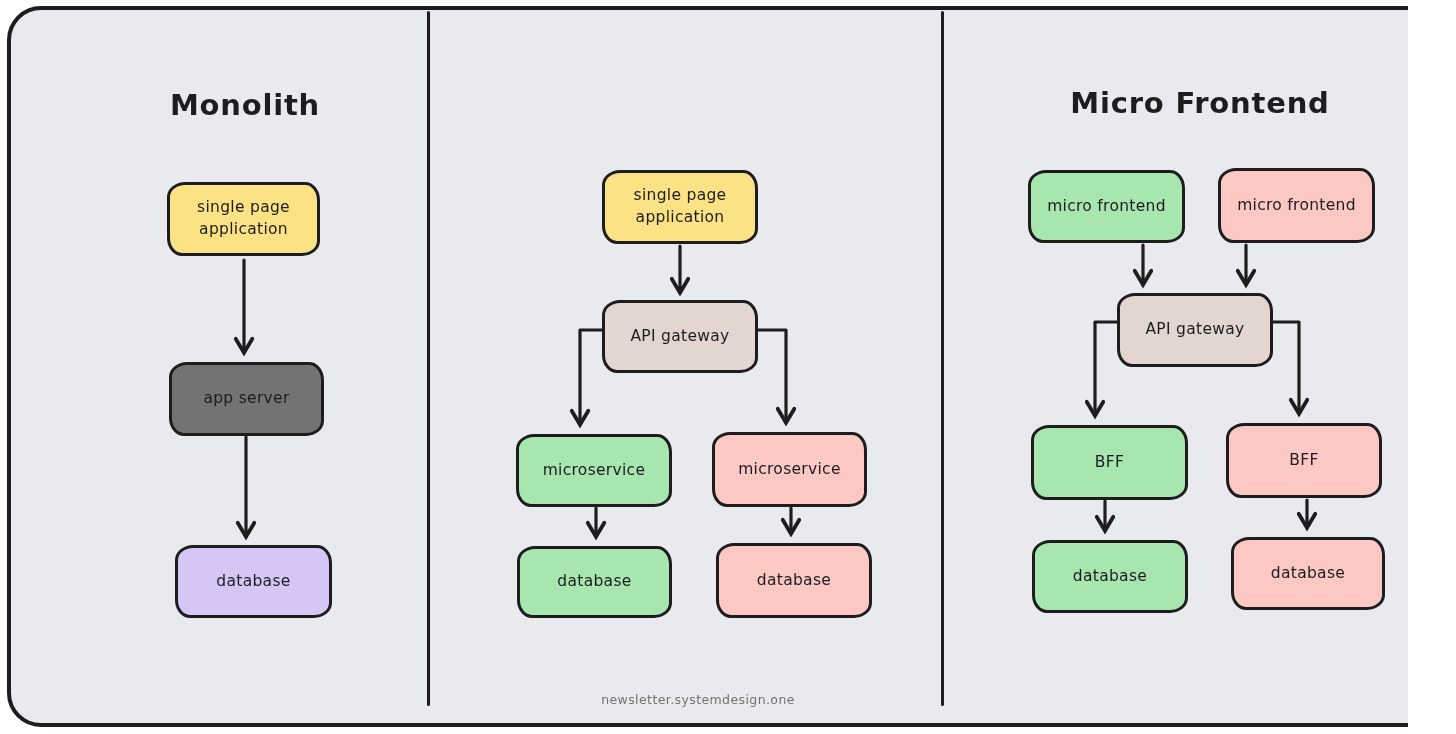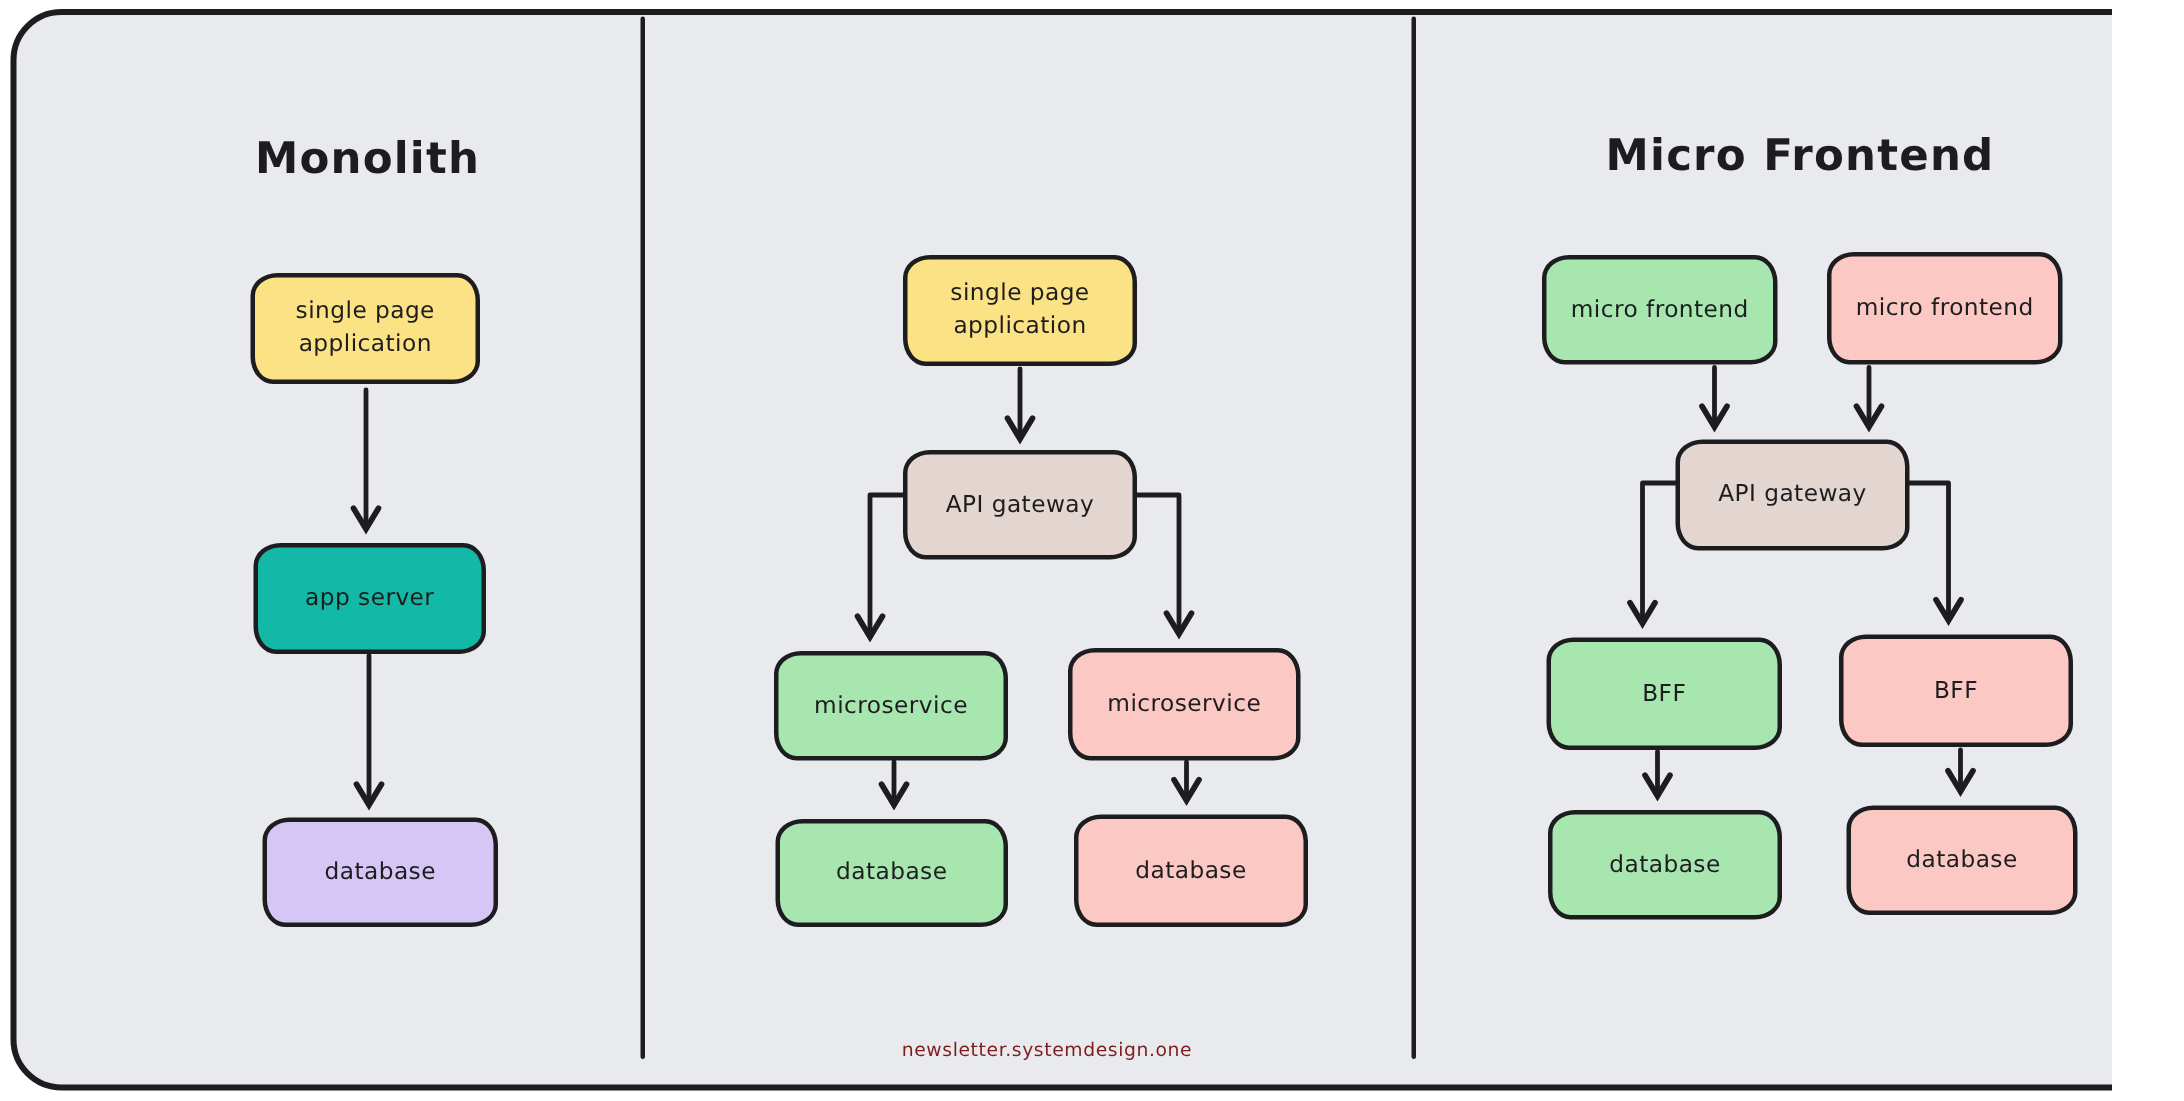--- a/index.html
+++ b/index.html
@@ -88,21 +88,21 @@
   .p3-n5 { left: 1032px; top: 540px; width: 156px; height: 73px; }
   .p3-n6 { left: 1231px; top: 537px; width: 154px; height: 73px; }
 
   .watermark {
     position: absolute;
     left: 698px;
     top: 692px;
     transform: translateX(-50%);
     font-size: 12.5px;
     font-weight: 500;
-    color: #7f1d1d;
+    color: #737373;
     letter-spacing: 0.4px;
     white-space: nowrap;
   }
   svg.connectors {
     position: absolute;
     left: 0;
     top: 0;
     pointer-events: none;
   }
 </style>
@@ -140,21 +140,21 @@
       <path d="M1307,500 L1307,527" marker-end="url(#ah)"></path>
     </g>
   </svg>
 
   <div class="panel-title t1">Monolith</div>
   <div class="panel-title t3">Micro Frontend</div>
 
   <div class="node p1-n0" style="background: rgb(251, 226, 132);">
     <span>single page application</span>
   </div>
-  <div class="node p1-n1" style="background: #14b8a6;">
+  <div class="node p1-n1" style="background: #737373;">
     <span>app server</span>
   </div>
   <div class="node p1-n2" style="background: rgb(214, 198, 245);">
     <span>database</span>
   </div>
 
   <div class="node p2-n0" style="background: rgb(251, 226, 132);">
     <span>single page application</span>
   </div>
   <div class="node p2-n1" style="background: rgb(227, 214, 208);">

